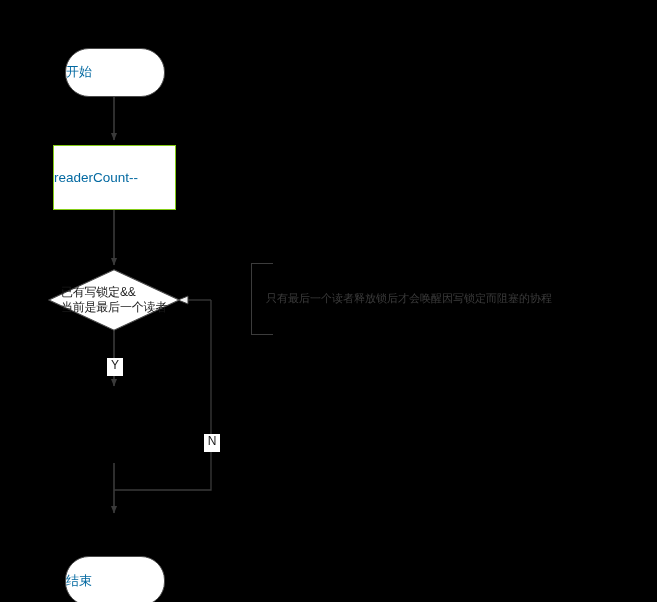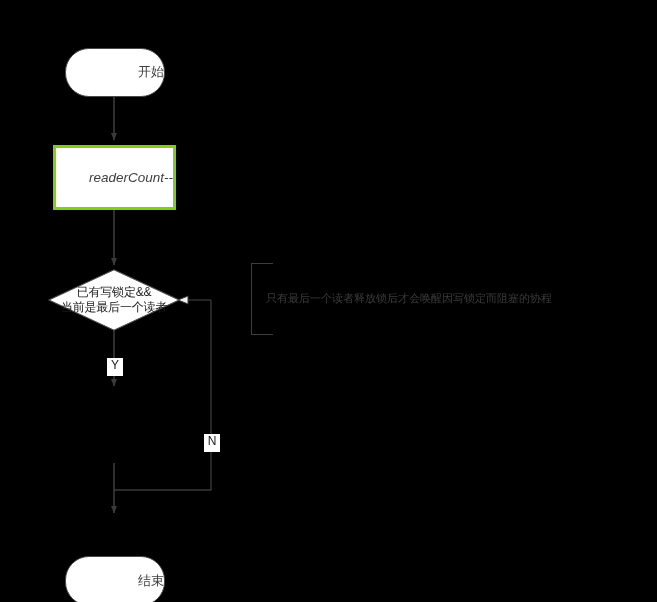--- a/index.html
+++ b/index.html
@@ -27,36 +27,35 @@
     width: 657px;
     height: 602px;
     pointer-events: none;
   }
 
   .node {
     position: absolute;
     box-sizing: border-box;
     display: flex;
     align-items: center;
-    justify-content: flex-end;
+    justify-content: flex-start;
     text-align: center;
-    color: #404040;
+    color: #0369a1;
     background: #ffffff;
     line-height: 1.28;
     white-space: pre-line;
   }
   .node.terminator {
     border: 1px solid #4a4a4a;
     border-radius: 24px;
     font-size: 13px;
   }
   .node.process {
-    border: 3px solid #84cc16;
+    border: 1px solid #84cc16;
     font-size: 13.5px;
-    font-style: italic;
   }
   .node.process.cjk {
     font-size: 13px;
   }
 
   .diamond-wrap {
     position: absolute;
   }
   .diamond-shape {
     position: absolute;
@@ -67,21 +66,21 @@
   }
   .diamond-label {
     position: absolute;
     left: 0;
     top: 0;
     width: 100%;
     height: 100%;
     display: flex;
     align-items: center;
     justify-content: center;
-    text-align: center;
+    text-align: left;
     font-size: 12px;
     color: #1a1a1a;
     line-height: 1.22;
     white-space: pre-line;
     letter-spacing: -0.2px;
   }
 
   .edge-label {
     position: absolute;
     background: #ffffff;

